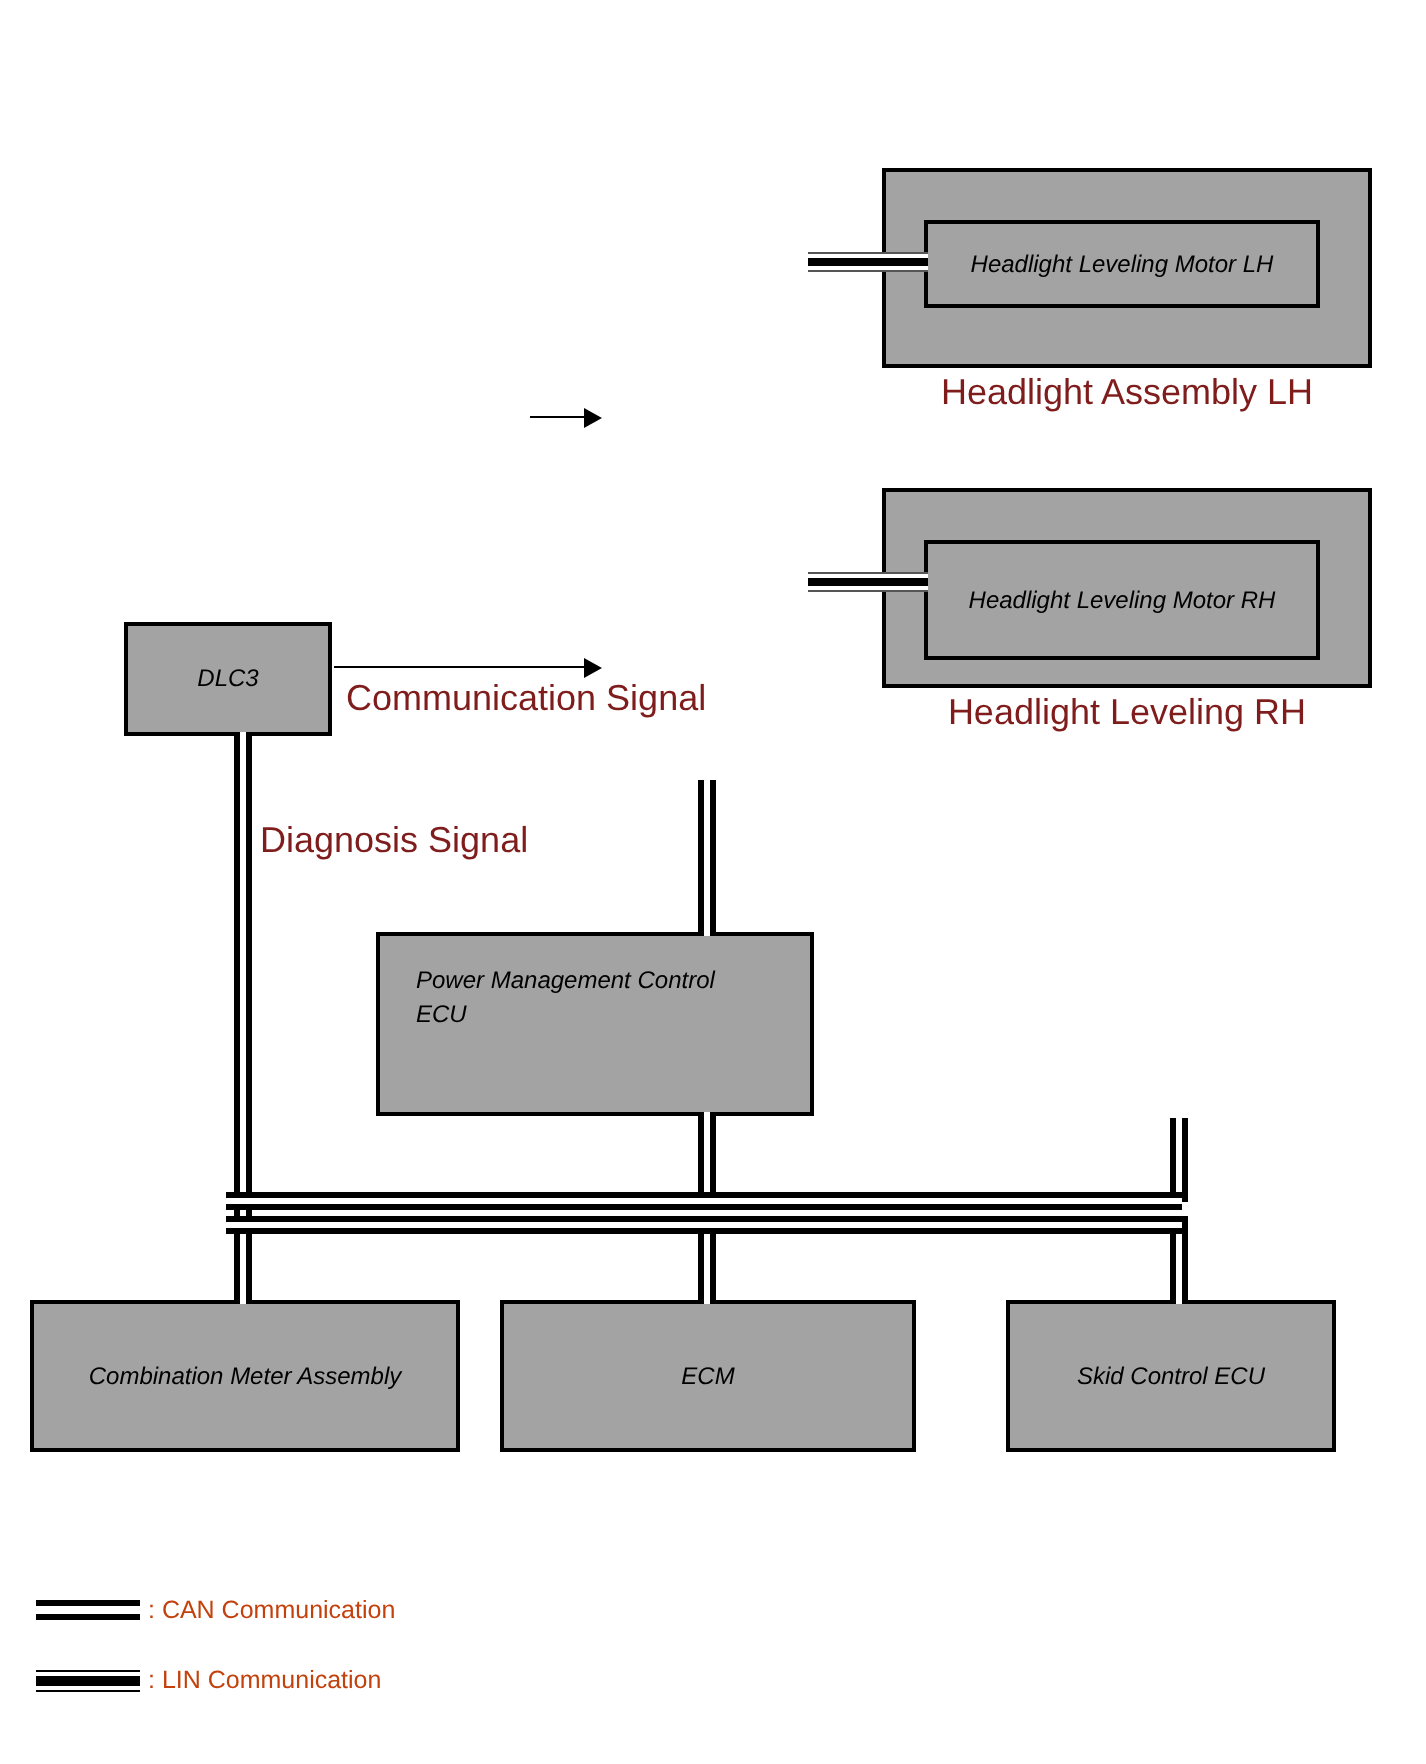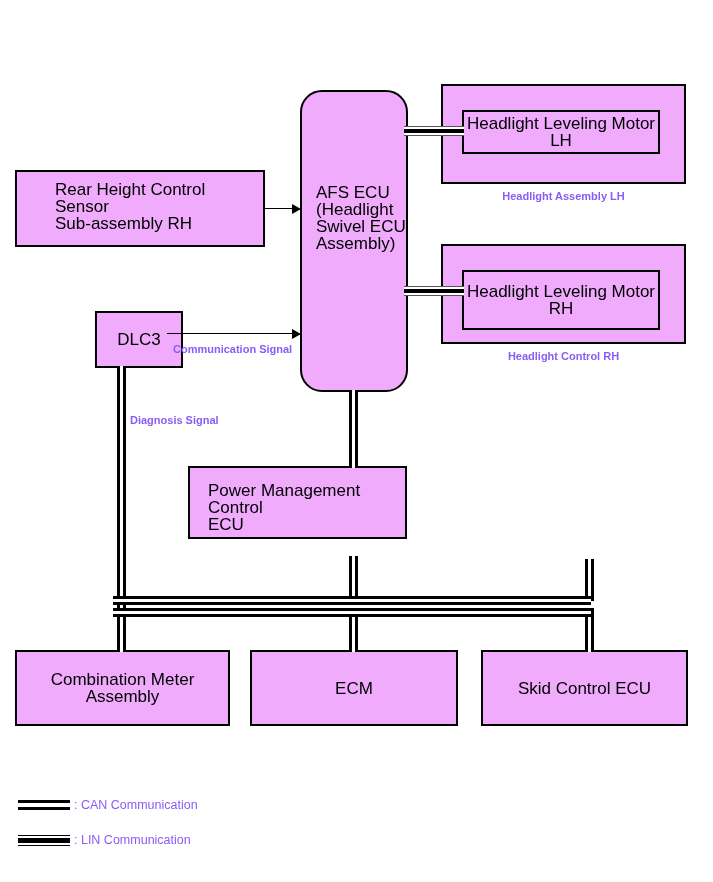--- a/index.html
+++ b/index.html
@@ -16,24 +16,25 @@
     width: 713px;
     height: 882px;
     background: #ffffff;
     overflow: hidden;
   }
   
   .box {
     position: absolute;
     box-sizing: border-box;
     border: 2px solid #000000;
-    background: #f0abfc;
+    background: #a3a3a3;
     color: #000000;
-    font-size: 17px;
+    font-size: 12px;
     line-height: 17px;
+    font-style: italic;
   }
   .box .txt {
     position: absolute;
     display: block;
     white-space: pre-line;
   }
   .box.center-txt {
     display: flex;
     align-items: center;
     justify-content: center;
@@ -44,25 +45,24 @@
   }
   .rounded {
     border-radius: 22px;
   }
   .outer-assy {
     border-width: 2px;
   }
   
   .caption {
     position: absolute;
-    font-size: 11px;
+    font-size: 18px;
     line-height: 17px;
-    color: #8b5cf6;
+    color: #7f1d1d;
     white-space: pre-line;
-    font-weight: bold;
   }
   
   .can-h {
     position: absolute;
     height: 9px;
     border-top: 3px solid #000000;
     border-bottom: 3px solid #000000;
     box-sizing: border-box;
     background: #ffffff;
   }
@@ -103,21 +103,21 @@
     border-top: 5px solid transparent;
     border-bottom: 5px solid transparent;
     border-left: 9px solid #000000;
   }
   
   .legend-row {
     position: absolute;
     display: flex;
     align-items: center;
     font-size: 12.5px;
-    color: #8b5cf6;
+    color: #c2410c;
   }
   .legend-swatch {
     position: relative;
     width: 52px;
     height: 11px;
     margin-right: 4px;
     box-sizing: border-box;
   }
   .legend-swatch.can {
     border-top: 3px solid #000000;
@@ -140,73 +140,63 @@
   }
   .legend-label {
     white-space: pre;
   }
 </style>
 </head>
 <body>
 
 <div id="canvas">
 
-  <div class="box rounded left-txt" style="left:300px; top:90px; width:108px; height:302px;">
-    <span class="txt" style="left:14px; top:92px; width:95px;">AFS ECU
-(Headlight
-Swivel ECU
-Assembly)</span>
-  </div>
-
-  <div class="box left-txt" style="left:15px; top:170px; width:250px; height:77px;">
-    <span class="txt" style="left:38px; top:9px; width:205px;">Rear Height Control Sensor
-Sub-assembly RH</span>
-  </div>
+
 
   <div class="arrow-h" style="left:265px; top:208px; width:28px;"></div>
   <div class="arrow-head" style="left:292px; top:203.5px;"></div>
 
-  <div class="box center-txt" style="left:95px; top:311px; width:88px; height:57px;">
+  <div class="box center-txt" style="left:62px; top:311px; width:104px; height:57px;">
     <span>DLC3</span>
   </div>
 
   <div class="arrow-h" style="left:167px; top:333px; width:126px;"></div>
   <div class="arrow-head" style="left:292px; top:328.5px;"></div>
   <div class="caption" style="left:173px; top:341px;">Communication Signal</div>
 
   <div class="caption" style="left:130px; top:412px;">Diagnosis Signal</div>
 
   <div class="box outer-assy" style="left:441px; top:84px; width:245px; height:100px;"></div>
   <div class="box center-txt" style="left:462px; top:110px; width:198px; height:44px;">
     <span>Headlight Leveling Motor LH</span>
   </div>
   <div class="caption" style="left:441px; top:188px; width:245px; text-align:center;">Headlight Assembly LH</div>
 
   <div class="box outer-assy" style="left:441px; top:244px; width:245px; height:100px;"></div>
   <div class="box center-txt" style="left:462px; top:270px; width:198px; height:60px;">
     <span>Headlight Leveling Motor RH</span>
   </div>
-  <div class="caption" style="left:441px; top:348px; width:245px; text-align:center;">Headlight Control RH</div>
+  <div class="caption" style="left:441px; top:348px; width:245px; text-align:center;">Headlight Leveling RH</div>
 
   <div class="lin-h" style="left:404px; top:126px; width:60px;"></div>
   <div class="lin-h" style="left:404px; top:286px; width:60px;"></div>
 
-  <div class="box left-txt" style="left:188px; top:466px; width:219px; height:73px;">
+  <div class="box left-txt" style="left:188px; top:466px; width:219px; height:92px;">
     <span class="txt" style="left:18px; top:14px; width:190px;">Power Management Control
 ECU</span>
   </div>
 
 
   <div class="box center-txt" style="left:250px; top:650px; width:208px; height:76px;">
     <span>ECM</span>
   </div>
   <div class="box center-txt" style="left:15px; top:650px; width:215px; height:76px;">
     <span>Combination Meter Assembly</span>
   </div>
-  <div class="box center-txt" style="left:481px; top:650px; width:207px; height:76px;align-items:center;">
+  <div class="box center-txt" style="left:503px; top:650px; width:165px; height:76px;align-items:center;">
     <span>Skid Control ECU</span>
   </div>
 
   <div class="can-v" style="left:117px; top:366px; height:242px;"></div>
   <div class="can-v" style="left:117px; top:608px; height:44px;"></div>
 
   <div class="can-v" style="left:349px; top:390px; height:78px;"></div>
   <div class="can-v" style="left:349px; top:556px; height:44px;"></div>
   <div class="can-v" style="left:349px; top:608px; height:44px;"></div>
 

